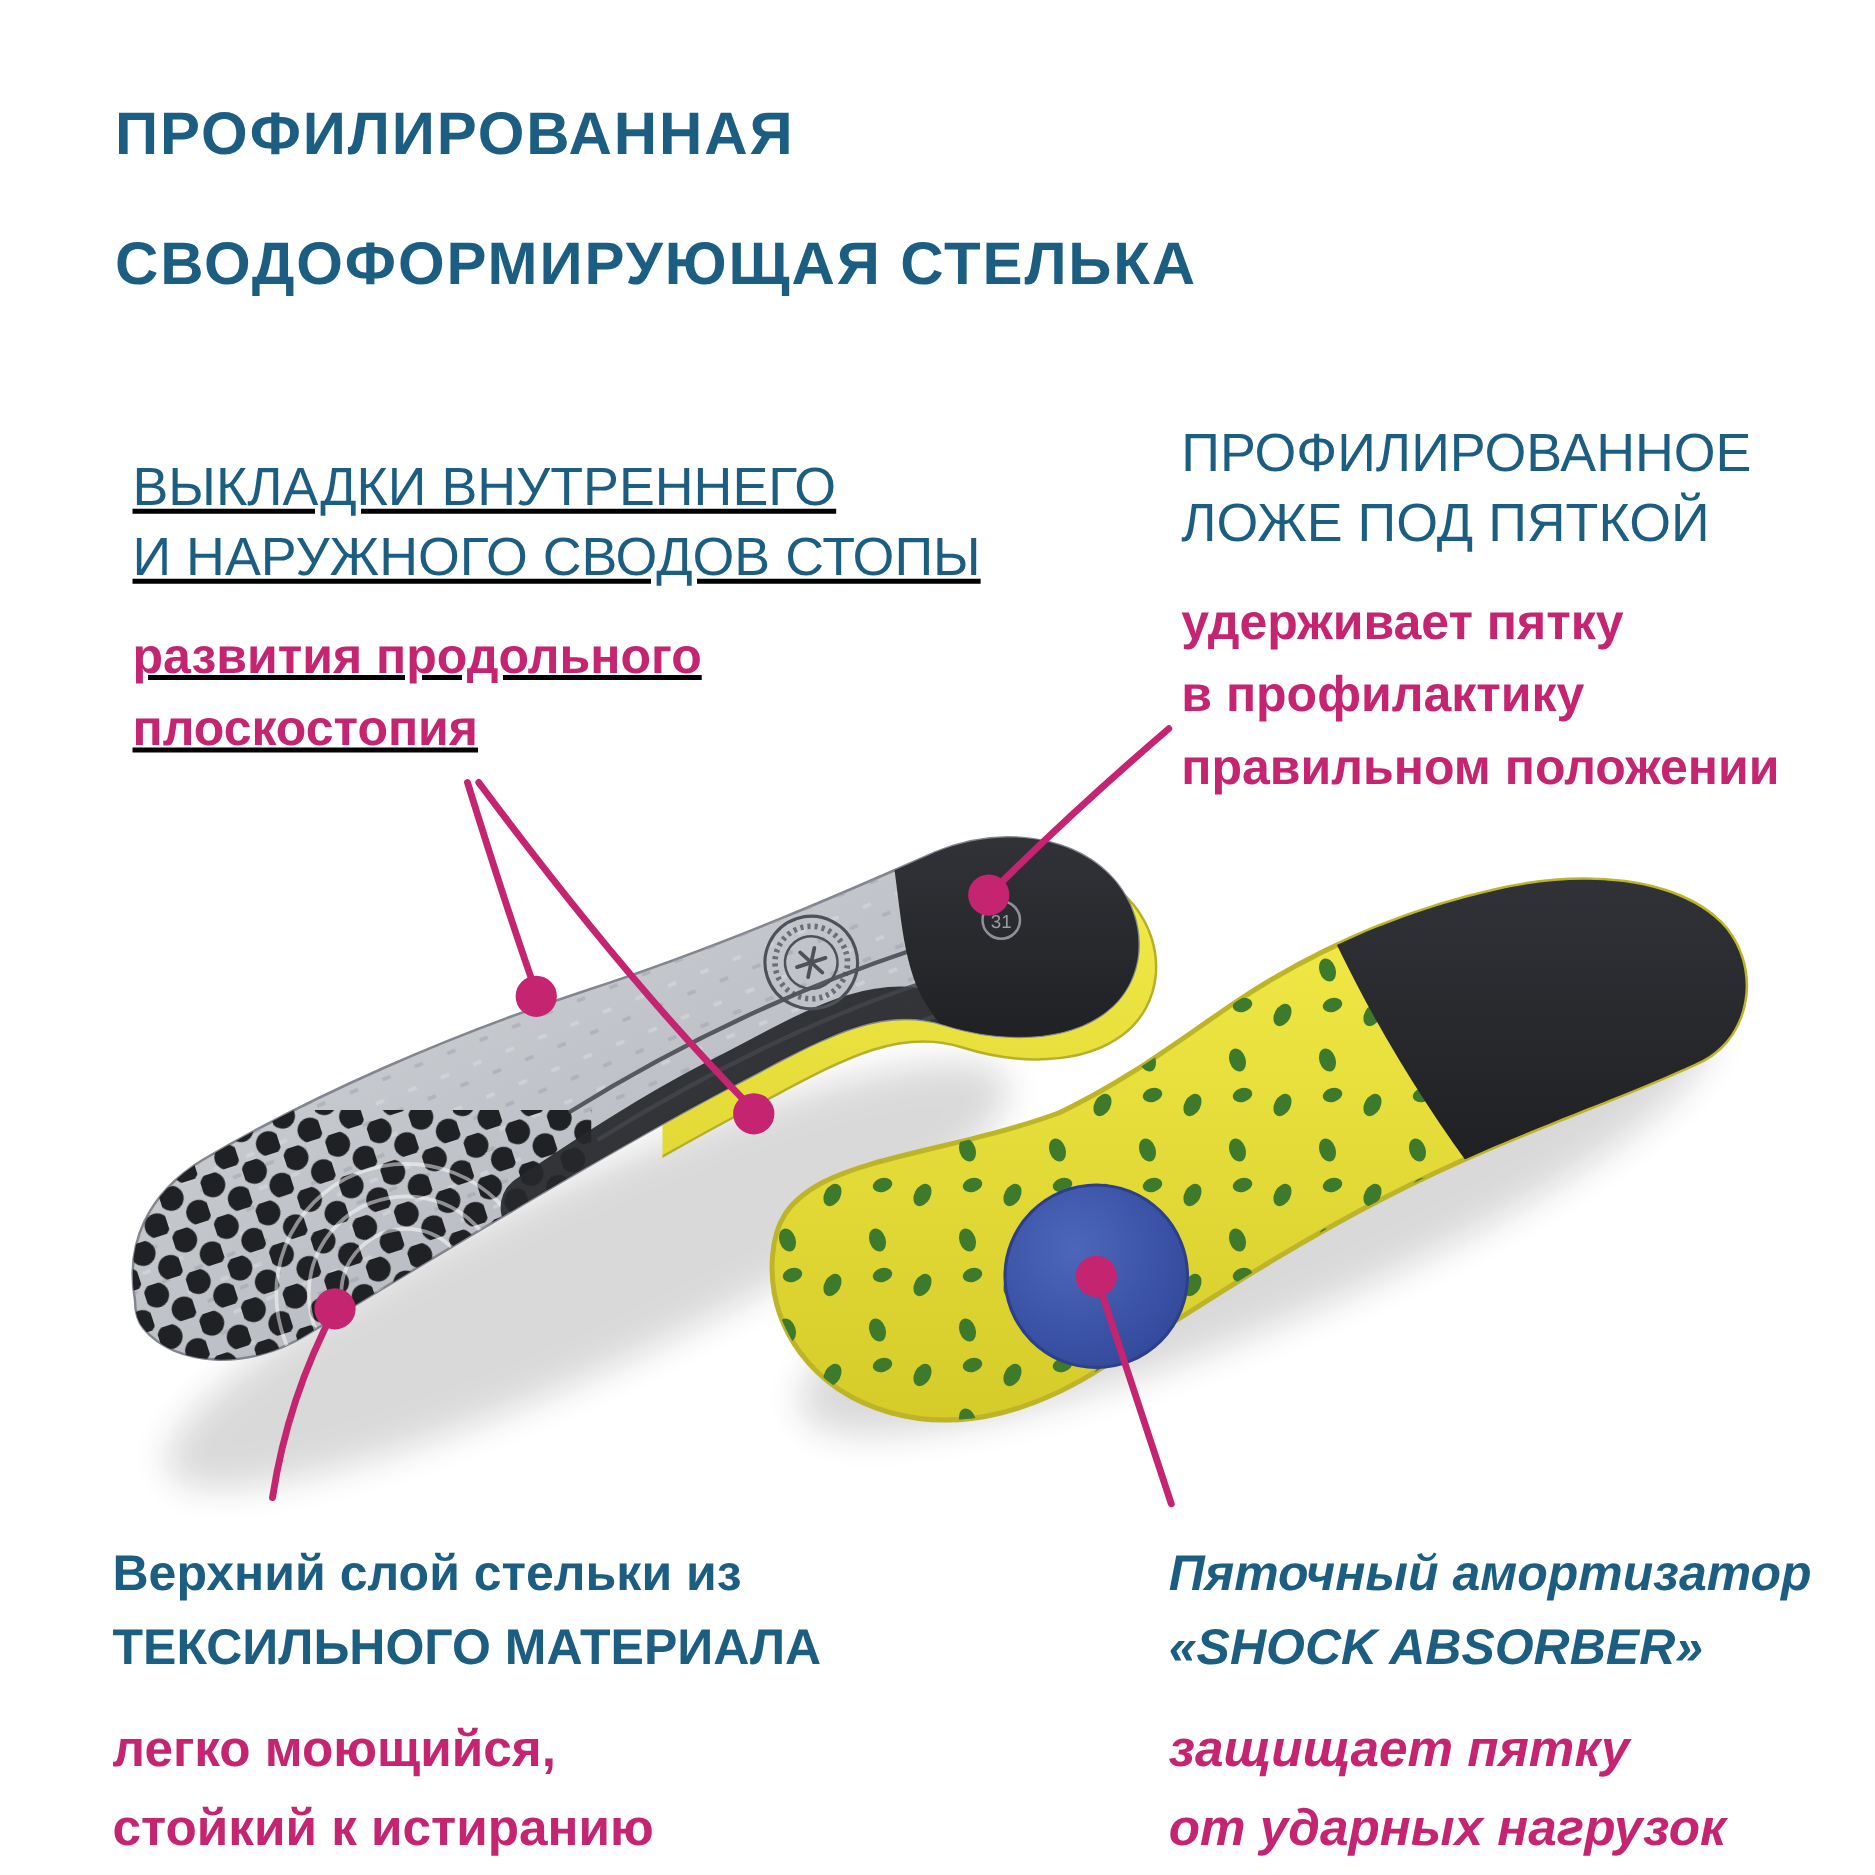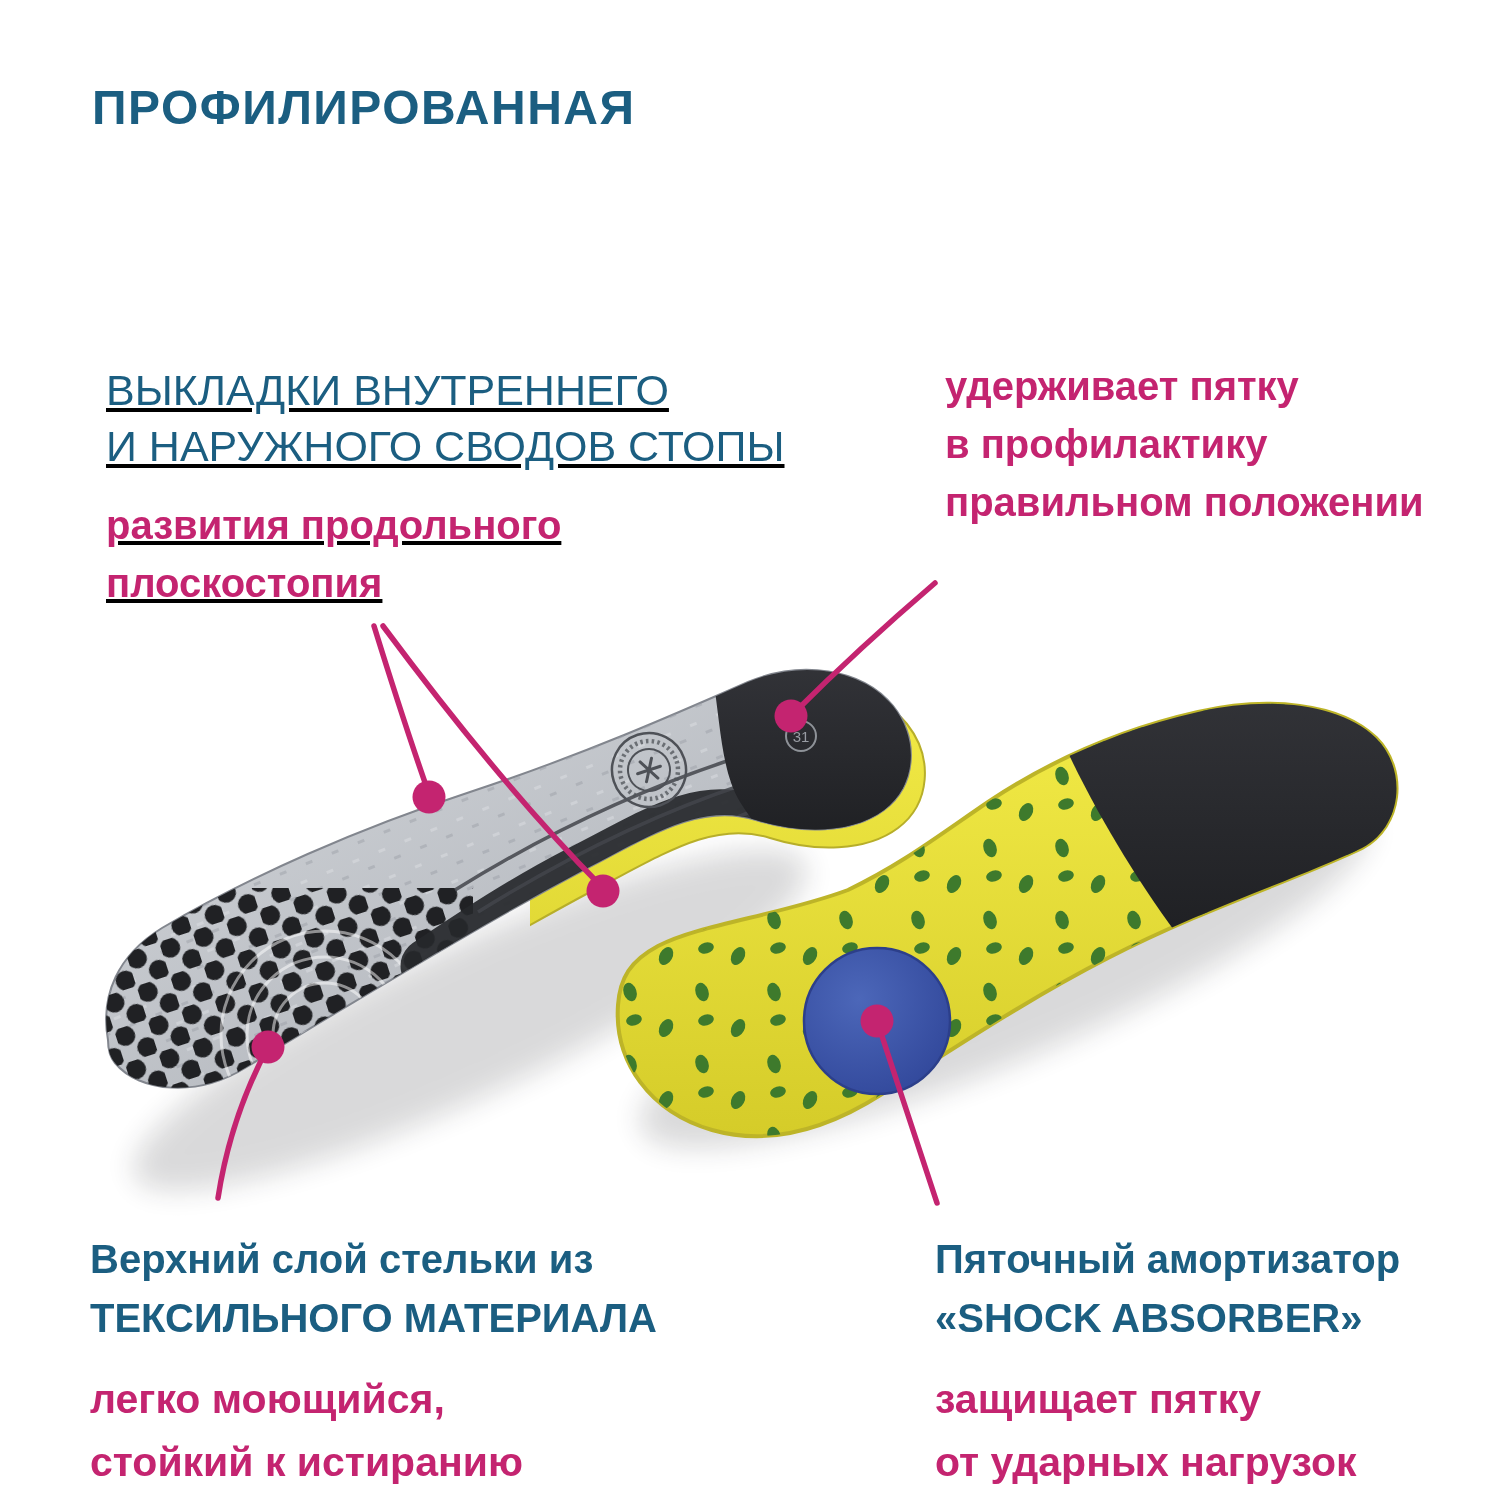--- a/index.html
+++ b/index.html
@@ -20,21 +20,21 @@
   .callout{position:absolute;white-space:nowrap;}
   .callout .h{color:var(--blue);}
   .callout .b{color:var(--magenta);font-weight:700;}
   .top .h{font-size:43px;line-height:56px;font-weight:400;}
   .top .b{font-size:40px;line-height:58px;margin-top:22px;}
   .bottom .h{font-size:40px;line-height:59px;font-weight:700;}
   .bottom .b{font-size:41px;line-height:63px;margin-top:20px;}
   .c-tl{left:106px;top:362px;text-decoration:underline;}
   .c-tr{left:945px;top:335px;}
   .c-bl{left:90px;top:1230px;}
-  .c-br{left:935px;top:1230px;}
+  .c-br{left:935px;top:1230px;font-style:italic;}
 </style>
 </head>
 <body>
 
 <div id="canvas">
 
   <svg width="1500" height="1500" viewBox="0 0 1500 1500">
     <defs>
       <linearGradient id="grayGrad" x1="0" y1="0" x2="1" y2="1">
         <stop offset="0" stop-color="#d5d8dc"></stop>
@@ -141,34 +141,39 @@
         <circle cx="603" cy="891" r="16.5"></circle>
         <circle cx="791" cy="716" r="16.5"></circle>
         <circle cx="268" cy="1047" r="16.5"></circle>
         <circle cx="877" cy="1021" r="16.5"></circle>
       </g>
     </g>
   </svg>
 
   <div class="page-title">
     <div>ПРОФИЛИРОВАННАЯ</div>
+    <div>СВОДОФОРМИРУЮЩАЯ СТЕЛЬКА</div>
   </div>
 
   <div class="callout top c-tl">
     <div class="h">
       <div>ВЫКЛАДКИ ВНУТРЕННЕГО</div>
       <div>И НАРУЖНОГО СВОДОВ СТОПЫ</div>
     </div>
     <div class="b">
       <div>развития продольного</div>
       <div>плоскостопия</div>
     </div>
   </div>
 
   <div class="callout top c-tr">
+    <div class="h">
+      <div>ПРОФИЛИРОВАННОЕ</div>
+      <div>ЛОЖЕ ПОД ПЯТКОЙ</div>
+    </div>
     <div class="b">
       <div>удерживает пятку</div>
       <div>в профилактику</div>
       <div>правильном положении</div>
     </div>
   </div>
 
   <div class="callout bottom c-bl">
     <div class="h">
       <div>Верхний слой стельки из</div>

